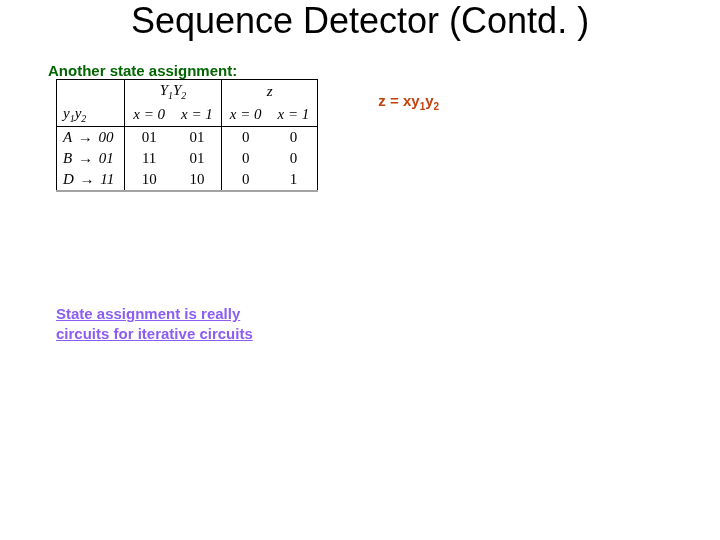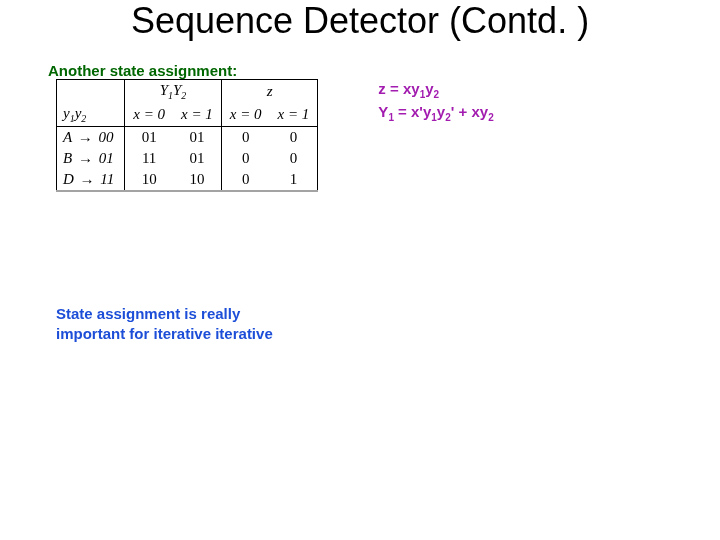--- a/index.html
+++ b/index.html
@@ -46,38 +46,39 @@
   .outer-bottom td, .outer-bottom th { border-bottom: 2px solid #a3a3a3; }
   .bl { border-left: 1px solid #000; }
   .br { border-right: 1px solid #000; }
   .hdr-row th { border-bottom: 1px solid #000; }
   .state-col { font-style: italic; text-align: left; padding-left: 6px; padding-right: 10px; margin-top: 12px; }
   .arrow { font-style: normal; padding: 0 2px; }
   .ital { font-style: italic; }
 
   .eqs {
     margin-left: 60px;
-    margin-top: 0;
+    margin-top: 12px;
     font-family: Arial, Helvetica, sans-serif;
     font-size: 15px;
     font-weight: bold;
-    color: #a21caf;
+    color: #c2410c;
     line-height: 1.35;
   }
   .eqs .sub { font-size: 10px; vertical-align: sub; font-weight: bold; }
   .note {
     position: absolute;
     left: 56px;
     top: 302px;
     background: #fff;
     font-size: 15px;
     font-weight: bold;
-    color: #1d4ed8;
+    color: #8b5cf6;
     line-height: 1.3;
     padding: 2px 0;
+    text-decoration: underline;
   }
 </style>
 </head>
 <body>
 
 <div class="title">Sequence Detector (Contd. )</div>
 <div class="subtitle">Another state assignment:</div>
 
 <div class="content-row">
 
@@ -122,23 +123,20 @@
         <td class="br">1</td>
       </tr>
     </tbody>
       </table>
   </div>
 
   <div class="eqs">
     <div>
       <span>z = xy</span><span class="sub">1</span><span>y</span><span class="sub">2</span>
     </div>
-    <div>
-      <span>Y</span><span class="sub">1</span><span> = x'y</span><span class="sub">1</span><span>y</span><span class="sub">2</span><span>' + xy</span><span class="sub">2</span>
-    </div>
   </div>
 
 </div>
 
 <div class="note">
   <div>State assignment is really</div>
-  <div>important for iterative iterative</div>
+  <div>circuits for iterative circuits</div>
 </div>
 
 </body></html>

